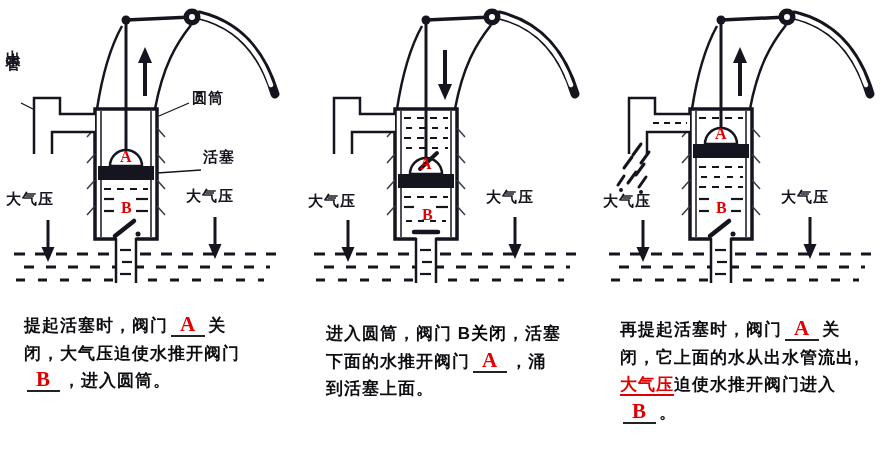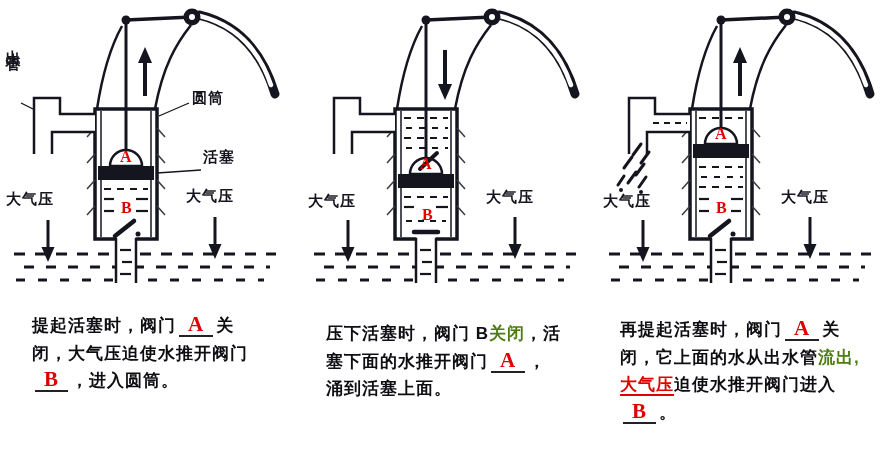--- a/index.html
+++ b/index.html
@@ -13,24 +13,24 @@
   .diagram { position:relative; width:290px; height:300px; }
   .panel-2 .diagram { margin-left:10px; }
   .panel-3 .diagram { margin-left:5px; }
   svg { display:block; }
   .dlabel { position:absolute; font-size:15px; font-weight:600; color:#15151f;
             letter-spacing:1px; white-space:nowrap; }
   .vertical { writing-mode:vertical-rl; text-orientation:upright; letter-spacing:3px; }
   .valve { color:#e00000; font-family:"Liberation Serif","DejaVu Serif",serif;
            font-weight:700; font-size:16px; letter-spacing:0; }
   .caption { font-size:17px; line-height:1.62; color:#0d0d12; font-weight:600; letter-spacing:1px; }
-  .cap-1 { padding:8px 38px 0 32px; }
+  .cap-1 { padding:8px 38px 0 24px; }
   .cap-2 { padding:16px 28px 0 36px; }
   .cap-3 { padding:12px 18px 0 30px; }
-  .red { color:#4d7c0f; }
+  .red { color:#000000; }
   .redline { color:#e00000; border-bottom:2px solid #e00000; }
   .blank { display:inline-block; color:#e00000; font-weight:700; font-size:21px;
            font-family:"Liberation Serif","DejaVu Serif",serif; line-height:1.05;
            padding:0 9px; margin:0 3px; border-bottom:2.5px solid #222; }
 </style>
 </head>
 <body>
 
 <div class="stage">
 
@@ -187,21 +187,21 @@
           <polygon points="41.5,243 54.5,243 48,258" fill="#15151f"></polygon>
           <line x1="215" y1="213" x2="215" y2="242" stroke="#15151f" stroke-width="3"></line>
           <polygon points="208.5,240 221.5,240 215,255" fill="#15151f"></polygon>
         </g>
       </svg>
       <div class="dlabel valve" style="left:120px;top:151px">A</div>
       <div class="dlabel valve" style="left:122px;top:202px">B</div>
       <div class="dlabel" style="left:8px;top:188px">大气压</div>
       <div class="dlabel" style="left:186px;top:184px">大气压</div>
     </div>
-    <p class="caption cap-2"><span>压下活塞时，阀门 B</span><span class="red">关闭</span><span>，活塞下面的水推开阀门</span><span class="blank">A</span><span>，涌到活塞上面。</span></p>
+    <p class="caption cap-2"><span>进入圆筒，阀门 B</span><span class="red">关闭</span><span>，活塞下面的水推开阀门</span><span class="blank">A</span><span>，涌到活塞上面。</span></p>
   </div>
 
   <div class="panel panel-3">
     <div class="diagram">
       <svg width="290" height="300" viewBox="0 0 290 300">
         <g stroke="#15151f" stroke-width="3">
           <line x1="14" y1="250" x2="276" y2="250" stroke-dasharray="11 10"></line>
           <line x1="24" y1="263" x2="270" y2="263" stroke-dasharray="10 12"></line>
           <line x1="16" y1="276" x2="264" y2="276" stroke-dasharray="9 13"></line>
         </g>

